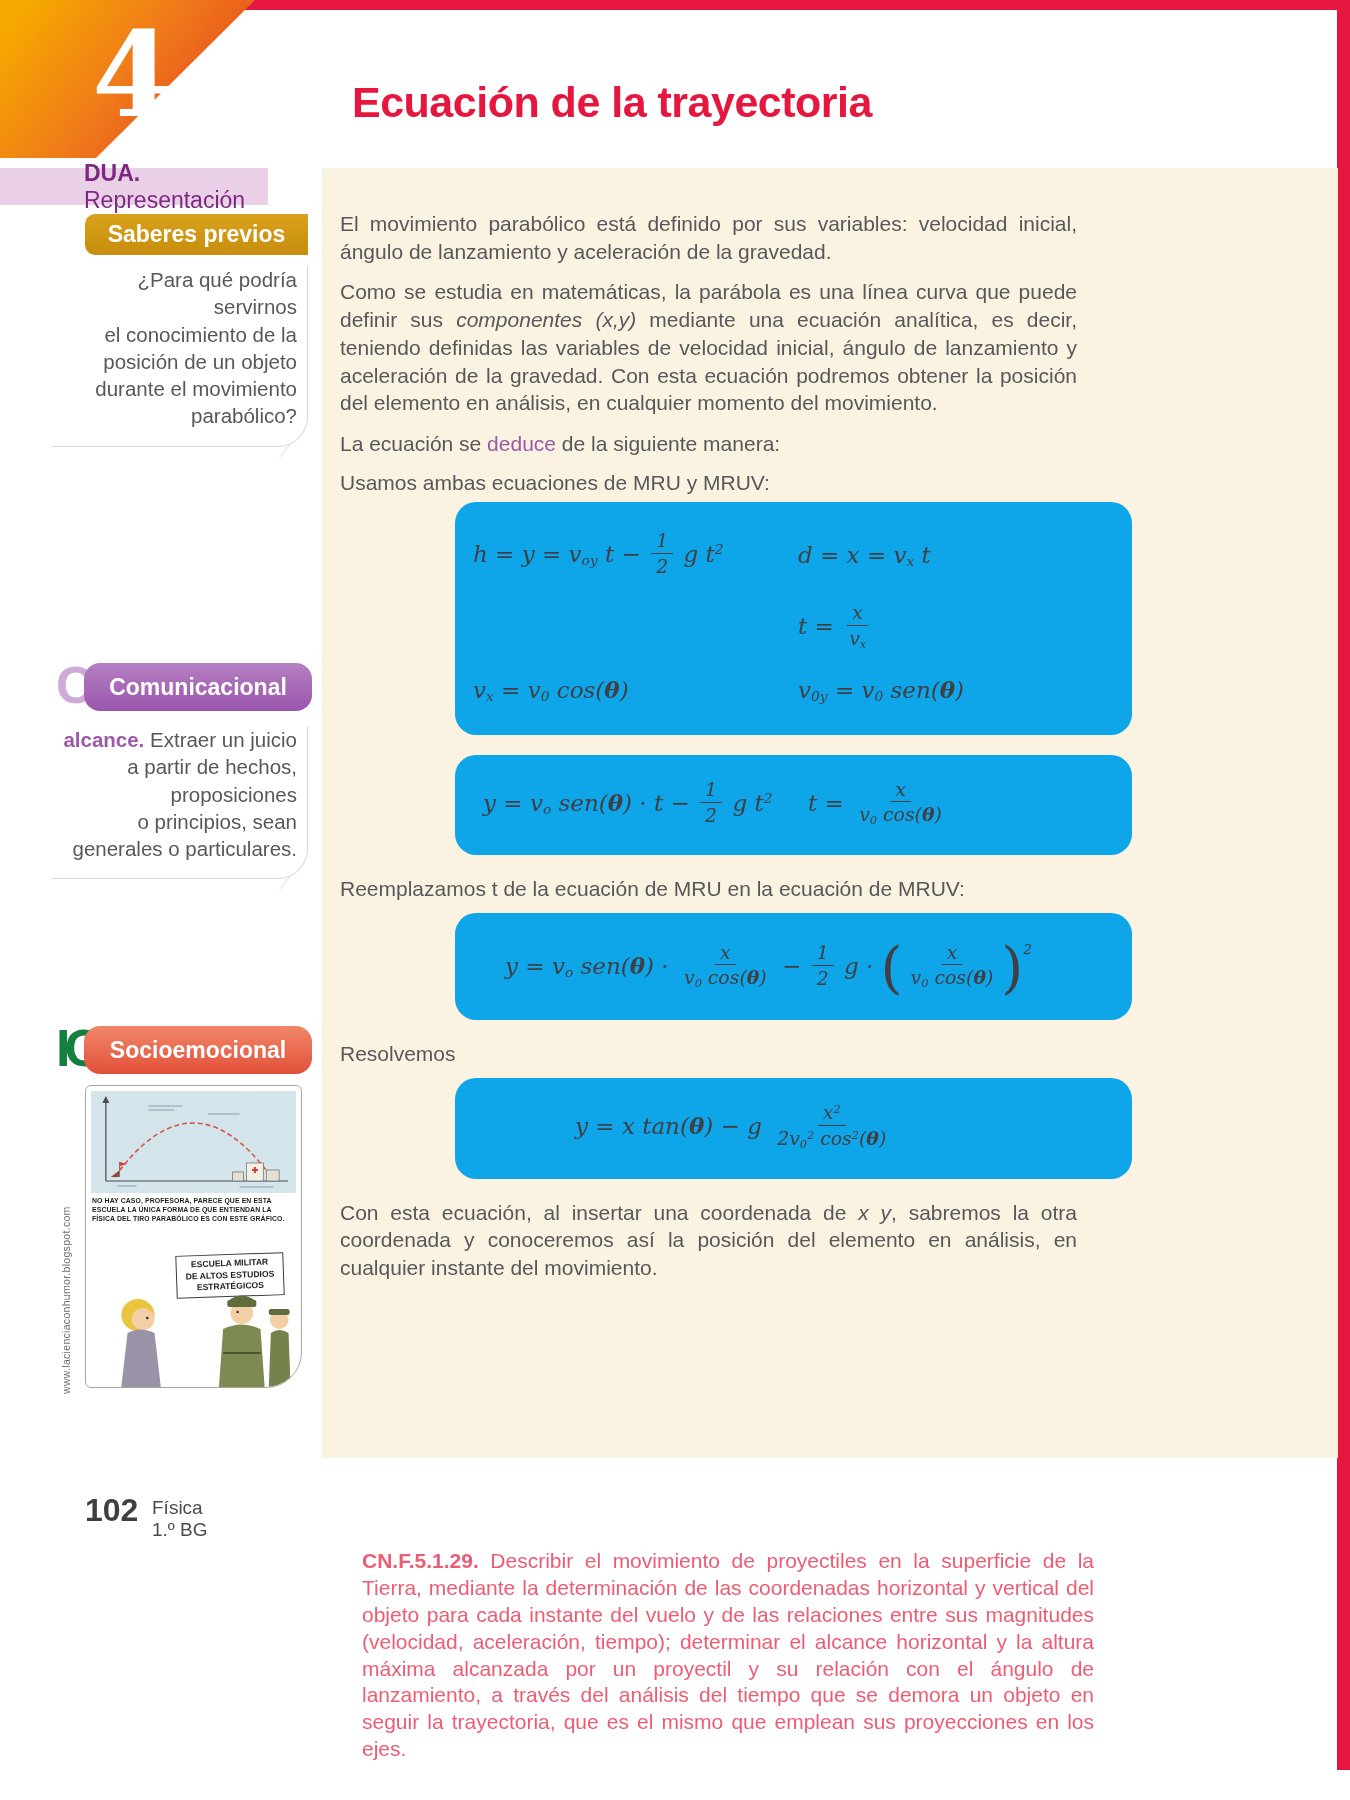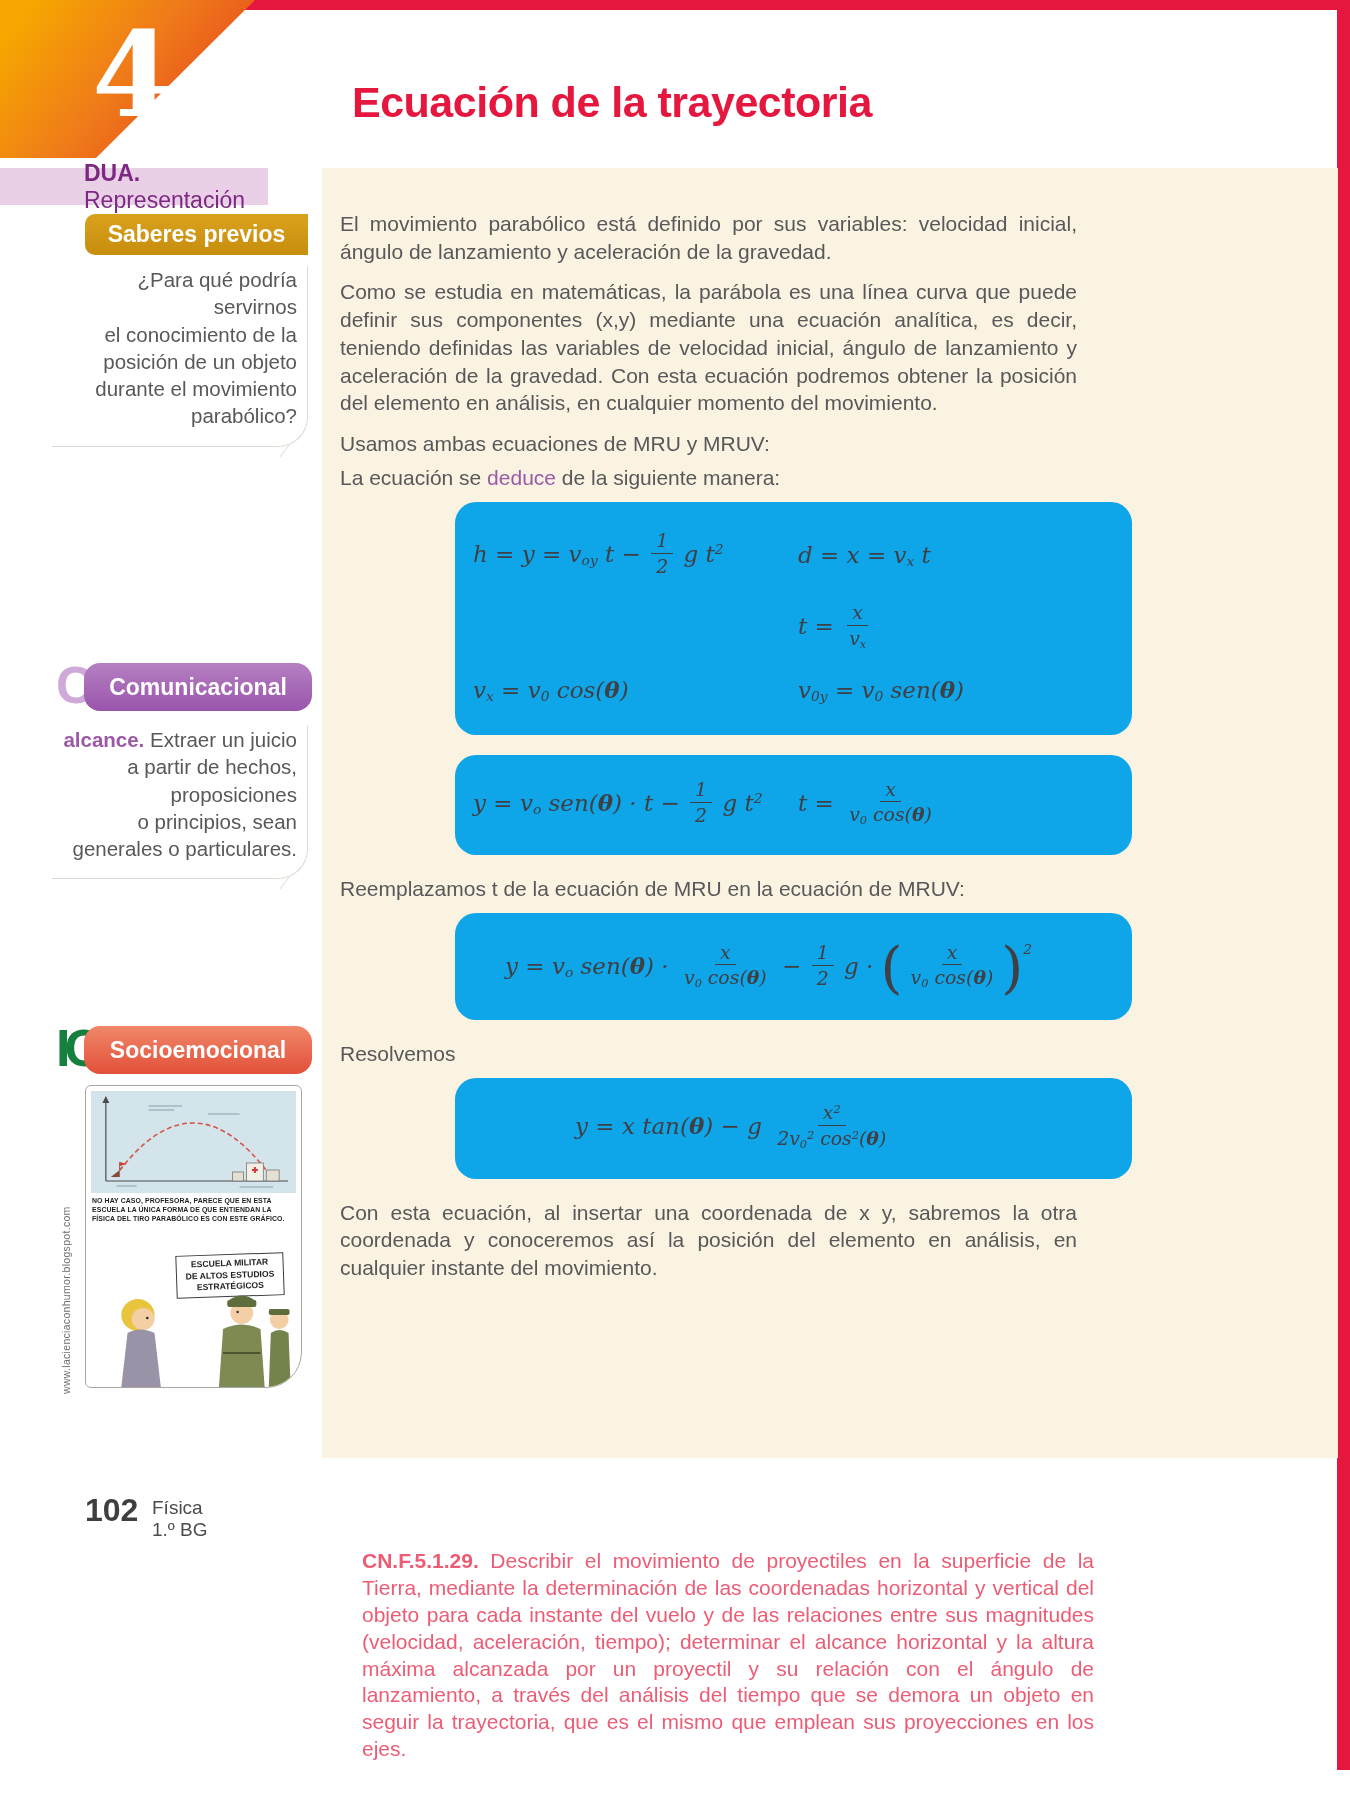--- a/index.html
+++ b/index.html
@@ -56,21 +56,21 @@
   .comic-figs{position:absolute;bottom:0;left:0;right:0;height:112px;}
   .comic-figs svg{display:block;width:100%;height:100%;}
   .credit{position:absolute;left:60px;top:1186px;height:208px;writing-mode:vertical-rl;
       transform:rotate(180deg);font-size:10.5px;color:#6f6f6f;letter-spacing:0.3px;}
 
   
   .panel{position:absolute;left:322px;top:168px;width:1016px;height:1290px;box-sizing:border-box;
       background:var(--cream,#faf3e1);padding:42px 0 0 18px;}
   .body{width:737px;margin:0 0 13px;font-size:21px;line-height:1.32;text-align:justify;
       color:var(--text,#58585a);}
-  .it{}
+  .it{font-style:italic;}
   .hl{color:var(--purpletext,#9b59a8);}
 
   .eqbox{background:#0ea5e9;border-radius:21px;width:677px;margin:0 0 20px 115px;box-sizing:border-box;}
   .eqgrid{display:grid;grid-template-columns:325px 1fr;row-gap:24px;align-items:center;}
 
   
   .math{font-family:"DejaVu Serif",serif;font-style:italic;font-size:23px;color:#3f3f44;
       white-space:nowrap;}
   .frac{display:inline-flex;flex-direction:column;align-items:center;vertical-align:middle;
       margin:0 3px;transform:translateY(-2px);}
@@ -187,42 +187,42 @@
         <path d="M138 25 Q150 16 162 25 Z" fill="#5f6d3c"></path>
         <line x1="132" y1="78" x2="168" y2="78" stroke="#4c5430" stroke-width="2"></line>
       </svg>
     </div>
   </div>
   <div class="credit">www.lacienciaconhumor.blogspot.com</div>
 
   <main class="panel">
     <p class="body">El movimiento parabólico está definido por sus variables: velocidad inicial, ángulo de lanzamiento y aceleración de la gravedad.</p>
     <p class="body"><span>Como se estudia en matemáticas, la parábola es una línea curva que puede definir sus </span><span class="it">componentes (x,y)</span><span> mediante una ecuación analítica, es decir, teniendo definidas las variables de velocidad inicial, ángulo de lanzamiento y aceleración de la gravedad. Con esta ecuación podremos obtener la posición del elemento en análisis, en cualquier momento del movimiento.</span></p>
+    <p class="body" style="margin-bottom:11px;"><span>La ecuación se </span><span class="hl">deduce</span><span> de la siguiente manera:</span></p>
     <p class="body" style="margin-bottom:6px;">Usamos ambas ecuaciones de MRU y MRUV:</p>
-    <p class="body" style="margin-bottom:11px;"><span>La ecuación se </span><span class="hl">deduce</span><span> de la siguiente manera:</span></p>
 
     <div class="eqbox" style="padding:30px 18px;">
       <div class="eqgrid">
         <div class="math"><span>h&nbsp;=&nbsp;y&nbsp;=&nbsp;v</span><span class="msub"><span>oy</span></span><span>&nbsp;t&nbsp;−&nbsp;</span><span class="frac">
               <span class="num"><span>1</span></span>
               <span class="den"><span>2</span></span>
             </span><span>&nbsp;g&nbsp;t</span><span class="msup"><span>2</span></span></div>
         <div class="math"><span>d&nbsp;=&nbsp;x&nbsp;=&nbsp;v</span><span class="msub"><span>x</span></span><span>&nbsp;t</span></div>
         <div></div>
         <div class="math"><span>t&nbsp;=&nbsp;</span><span class="frac">
               <span class="num"><span>x</span></span>
               <span class="den"><span>v</span><span class="msub"><span>x</span></span></span>
             </span></div>
         <div class="math"><span>v</span><span class="msub"><span>x</span></span><span>&nbsp;=&nbsp;v</span><span class="msub"><span>0</span></span><span>&nbsp;cos(</span><span class="mbold"><span>θ</span></span><span>)</span></div>
         <div class="math"><span>v</span><span class="msub"><span>0y</span></span><span>&nbsp;=&nbsp;v</span><span class="msub"><span>0</span></span><span>&nbsp;sen(</span><span class="mbold"><span>θ</span></span><span>)</span></div>
       </div>
     </div>
 
 
-    <div class="eqbox" style="padding:26px 18px;">
+    <div class="eqbox" style="padding:26px 28px;">
       <div class="eqgrid">
         <div class="math"><span>y&nbsp;=&nbsp;v</span><span class="msub"><span>o</span></span><span>&nbsp;sen(</span><span class="mbold"><span>θ</span></span><span>)&nbsp;·&nbsp;t&nbsp;−&nbsp;</span><span class="frac">
               <span class="num"><span>1</span></span>
               <span class="den"><span>2</span></span>
             </span><span>&nbsp;g&nbsp;t</span><span class="msup"><span>2</span></span></div>
         <div class="math"><span>t&nbsp;=&nbsp;</span><span class="frac">
               <span class="num"><span>x</span></span>
               <span class="den"><span>v</span><span class="msub"><span>0</span></span><span>&nbsp;cos(</span><span class="mbold"><span>θ</span></span><span>)</span></span>
             </span></div>
       </div>

